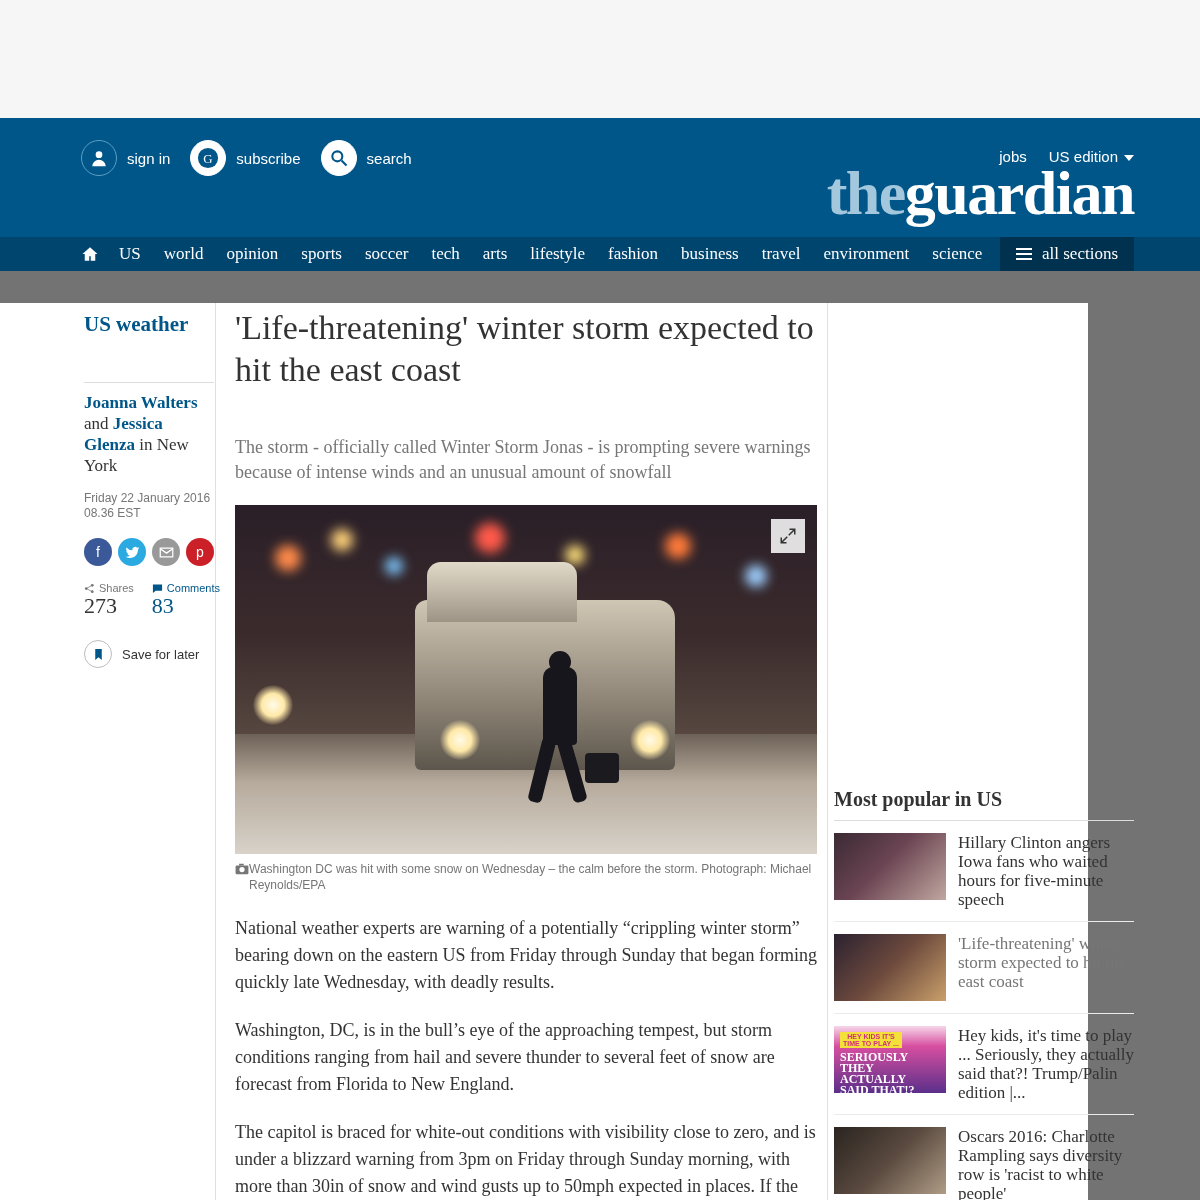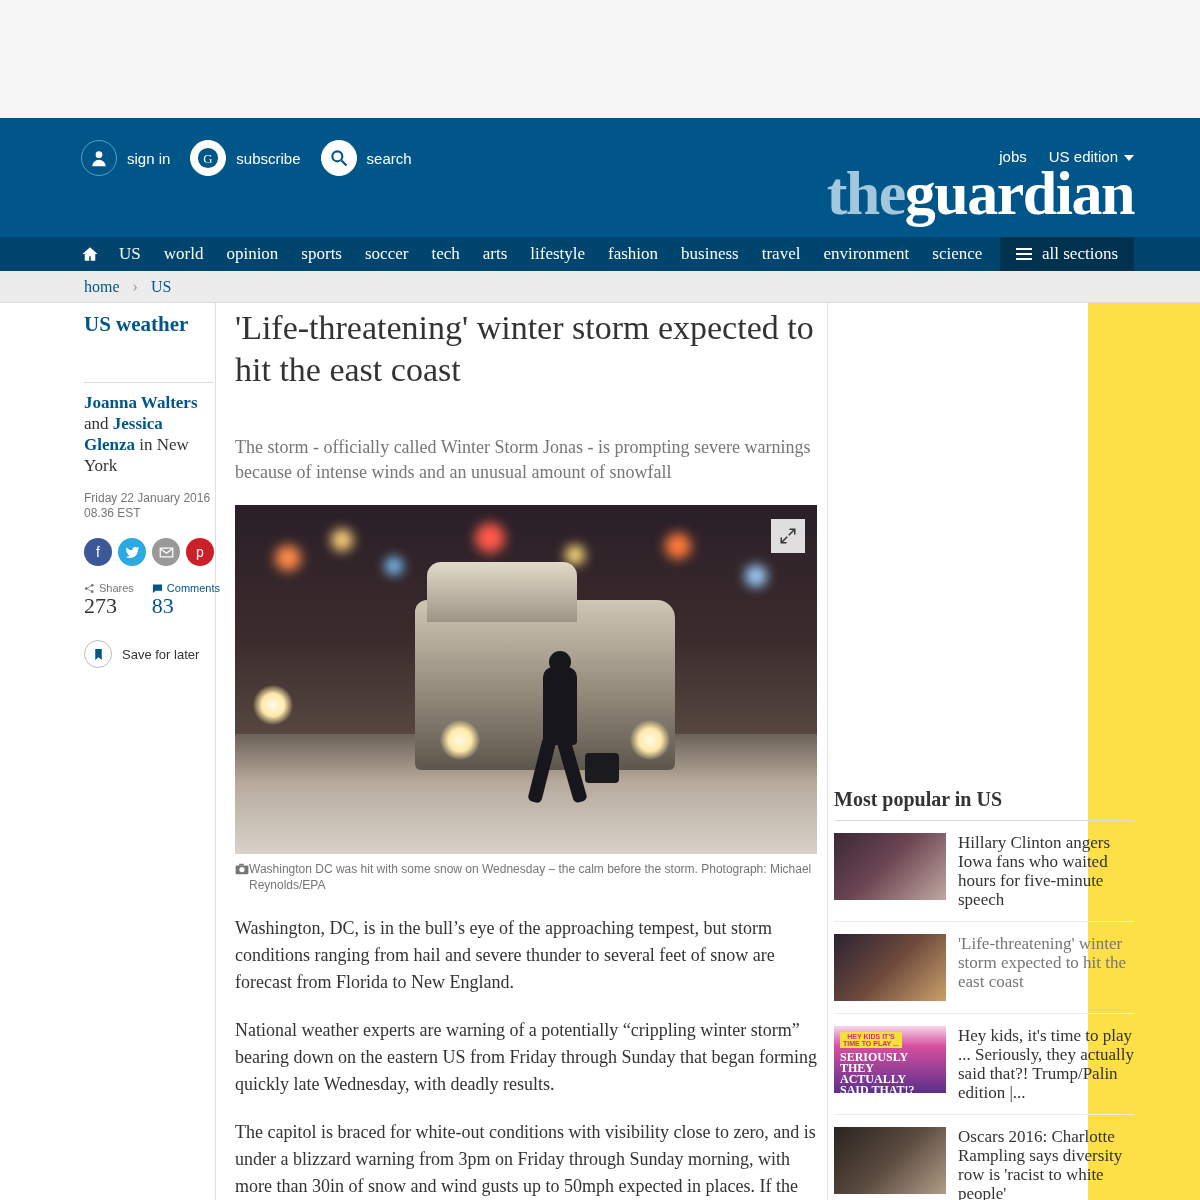--- a/index.html
+++ b/index.html
@@ -8,21 +8,21 @@
     background: #f6f6f6;
     width: 1200px;
     height: 1200px;
     overflow: hidden;
     font-family: "Liberation Serif", serif;
   }
   .page {
     position: relative;
     width: 1200px;
     height: 1200px;
-    background: #fde047;
+    background: #737373;
   }
   
   .topstrip {
     position: absolute;
     top: 0; left: 0;
     width: 1200px;
     height: 118px;
     background: #f6f6f6;
   }
   
@@ -516,27 +516,20 @@
         <span class="burger">
             <i></i>
             <i></i>
             <i></i>
           </span>
         <span>all sections</span>
       </div>
     </div>
   </div>
 
-  <div class="breadcrumb">
-    <div class="inner">
-      <a>home</a>
-      <span class="sep">›</span>
-      <a>US</a>
-    </div>
-  </div>
 
   <div class="content">
     <div class="colrule" style="left:215px"></div>
     <div class="colrule" style="left:827px"></div>
 
     <div class="metacol">
       <div class="kicker">US weather</div>
 
       <div class="byline">
         <a>Joanna Walters</a><span> and </span><a>Jessica Glenza</a><span> in New York</span>
@@ -635,22 +628,22 @@
           <svg width="14" height="12" viewBox="0 0 24 20" style="flex:0 0 14px;margin-top:2px">
               <rect x="1" y="4" width="22" height="15" rx="2" fill="#767676"></rect>
               <circle cx="12" cy="11" r="4.5" fill="#ffffff"></circle>
               <rect x="7" y="1" width="8" height="3" fill="#767676"></rect>
             </svg>
           <span>Washington DC was hit with some snow on Wednesday – the calm before the storm. Photograph: Michael Reynolds/EPA</span>
         </div>
       </div>
 
       <div class="body-text">
+        <p>National weather experts are warning of a potentially “crippling winter storm” bearing down on the eastern US from Friday through Sunday that began forming quickly late Wednesday, with deadly results.</p>
         <p>Washington, DC, is in the bull’s eye of the approaching tempest, but storm conditions ranging from hail and severe thunder to several feet of snow are forecast from Florida to New England.</p>
-        <p>National weather experts are warning of a potentially “crippling winter storm” bearing down on the eastern US from Friday through Sunday that began forming quickly late Wednesday, with deadly results.</p>
         <p>The capitol is braced for white-out conditions with visibility close to zero, and is under a blizzard warning from 3pm on Friday through Sunday morning, with more than 30in of snow and wind gusts up to 50mph expected in places. If the predictions are accurate, snow totals could break a record set in 1922.</p>
 
       </div>
     </div>
 
     <div class="rightcol">
       <div class="mp-title">Most popular in US</div>
 
       <div class="mp-item">
         <div class="mp-thumb thumb1"></div>

